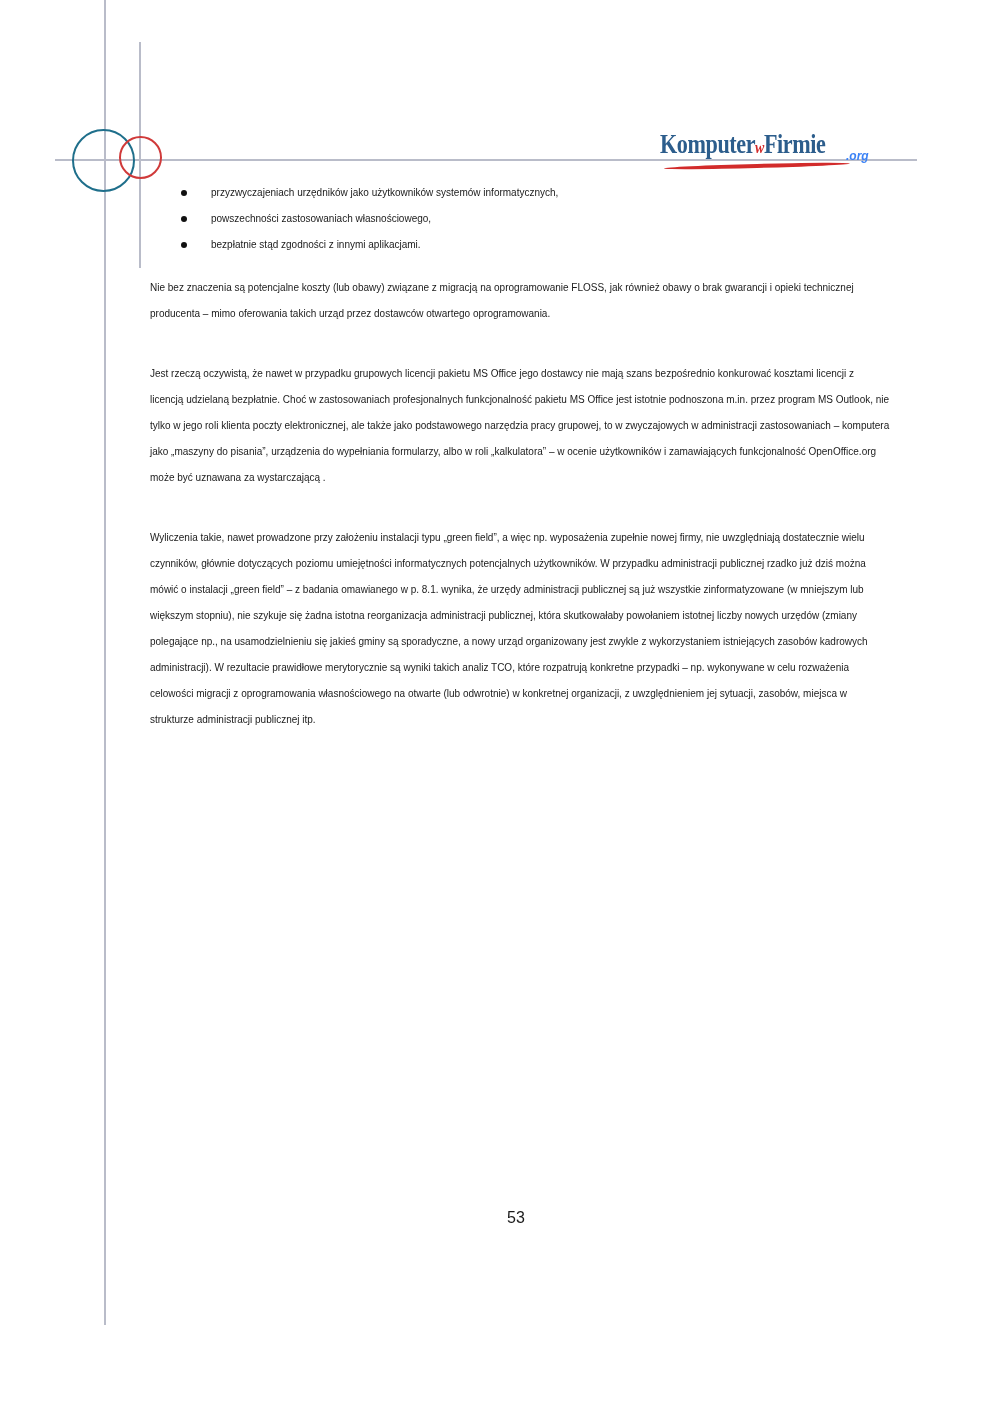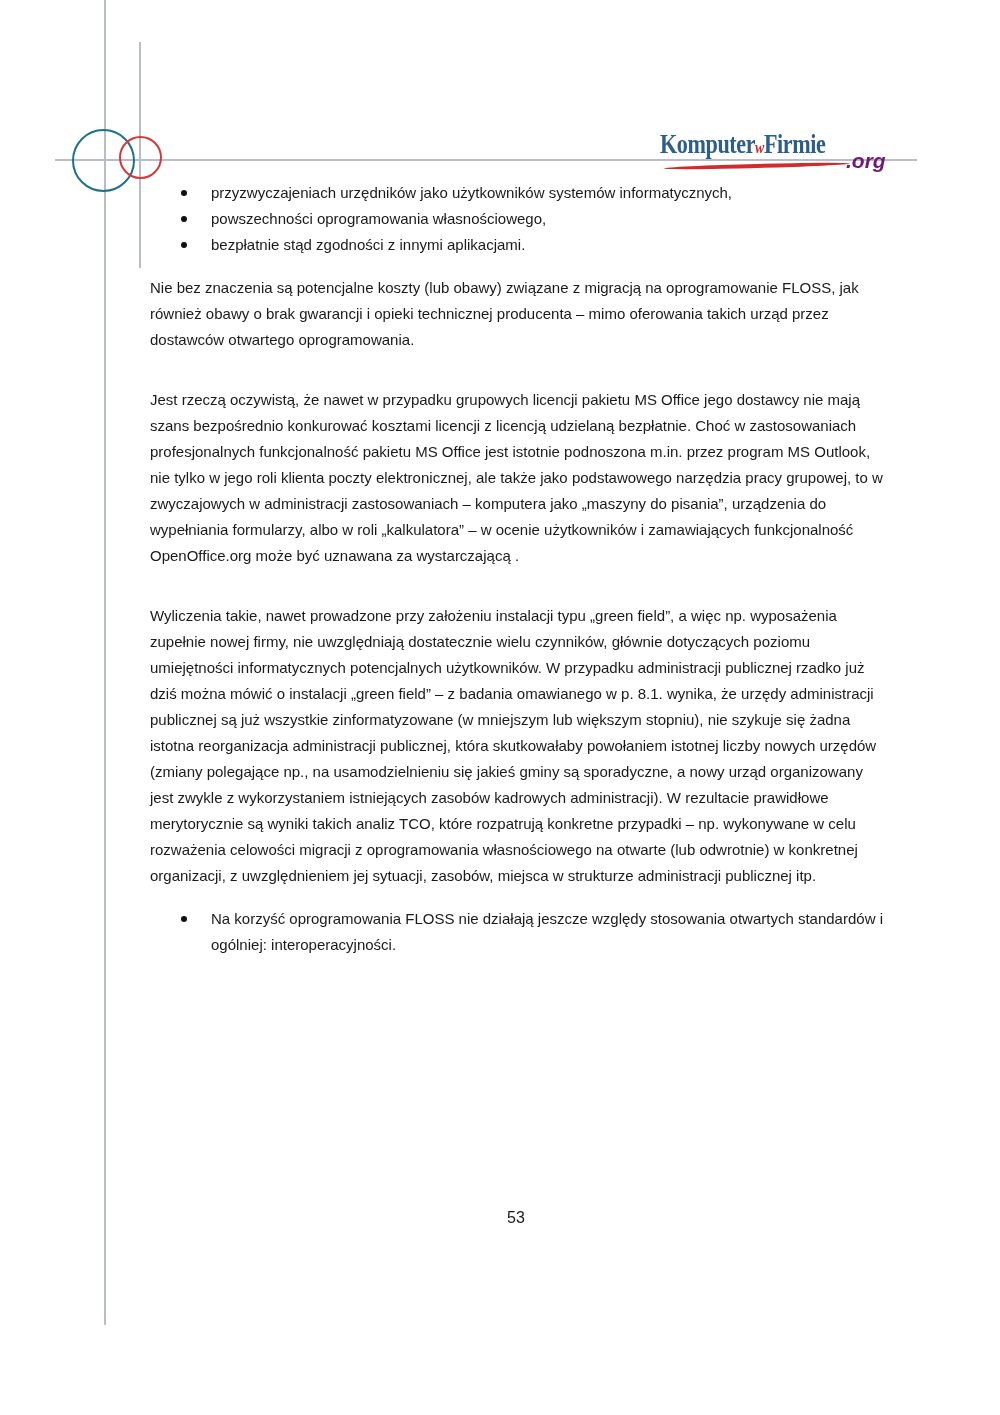--- a/index.html
+++ b/index.html
@@ -8,24 +8,24 @@
   .deco { position:absolute; background:#b9bcc9; }
   #vline1 { left:104px; top:0; width:2px; height:1325px; }
   #vline2 { left:139px; top:42px; width:2px; height:226px; }
   #hline { left:55px; top:159px; width:862px; height:2px; }
   .circle { position:absolute; border-radius:50%; background:transparent; box-sizing:border-box; }
   #circle-blue { left:72px; top:129px; width:63px; height:63px; border:2.5px solid #1f6f8b; }
   #circle-red { left:119px; top:136px; width:43px; height:43px; border:2.5px solid #d03a3a; background:rgba(255,255,255,0.0); }
   #logo { position:absolute; left:660px; top:129px; width:230px; height:50px; }
   #logo .brand { font-family:"Liberation Serif", "DejaVu Serif", serif; font-weight:bold; font-size:27px; color:#2c5d8c; letter-spacing:-0.5px; transform:scaleX(0.82); transform-origin:left top; display:inline-block; white-space:nowrap; }
   #logo .w { color:#d22b2b; font-style:italic; font-size:17px; }
-  #logo .org { position:absolute; left:186px; top:20px; color:#701a75; font-style:italic; font-weight:bold; font-size:21px; font-family:"Liberation Sans", sans-serif; }
+  #logo .org { position:absolute; left:186px; top:20px; color:#3b82f6; font-style:italic; font-weight:bold; font-size:12px; font-family:"Liberation Sans", sans-serif; }
   #logo .swoosh { position:absolute; left:4px; top:35px; width:186px; height:4px; background:#d22b2b; border-radius:50%; transform:rotate(-1.5deg); }
 
-  .content { position:absolute; left:150px; top:180px; width:740px; font-size:15px; line-height:26px; }
+  .content { position:absolute; left:150px; top:180px; width:740px; font-size:10px; line-height:26px; }
   .bullets { list-style:none; margin:0; padding:0; }
   .bullets li { position:relative; padding-left:61px; margin:0; }
   .bullets li .dot { position:absolute; left:31px; top:10px; width:6px; height:6px; border-radius:50%; background:#111; }
   p { margin:0; }
   .gap-md { height:17px; }
   .page-number { position:absolute; left:0; width:1032px; top:1209px; text-align:center; font-size:16px; }
 </style>
 </head>
 <body>
 
@@ -37,30 +37,27 @@
 
 <div id="logo">
   <span class="brand"><span>Komputer</span><span class="w">w</span><span>Firmie</span></span>
   <span class="org">.org</span>
   <span class="swoosh"></span>
 </div>
 
 <div class="content">
   <ul class="bullets">
     <li><span class="dot"></span><span>przyzwyczajeniach urzędników jako użytkowników systemów informatycznych,</span></li>
-    <li><span class="dot"></span><span>powszechności oprogramowania własnościowego,</span></li>
+    <li><span class="dot"></span><span>powszechności zastosowaniach własnościowego,</span></li>
     <li><span class="dot"></span><span>bezpłatnie stąd zgodności z innymi aplikacjami.</span></li>
   </ul>
   <div class="gap-md"></div>
   <p>Nie bez znaczenia są potencjalne koszty (lub obawy) związane z migracją na oprogramowanie FLOSS, jak również obawy o brak gwarancji i opieki technicznej producenta – mimo oferowania takich urząd przez dostawców otwartego oprogramowania.</p>
   <div class="gap-md"></div>
   <div class="gap-md"></div>
   <p>Jest rzeczą oczywistą, że nawet w przypadku grupowych licencji pakietu MS Office jego dostawcy nie mają szans bezpośrednio konkurować kosztami licencji z licencją udzielaną bezpłatnie. Choć w zastosowaniach profesjonalnych funkcjonalność pakietu MS Office jest istotnie podnoszona m.in. przez program MS Outlook, nie tylko w jego roli klienta poczty elektronicznej, ale także jako podstawowego narzędzia pracy grupowej, to w zwyczajowych w administracji zastosowaniach – komputera jako „maszyny do pisania”, urządzenia do wypełniania formularzy, albo w roli „kalkulatora” – w ocenie użytkowników i zamawiających funkcjonalność OpenOffice.org może być uznawana za wystarczającą .</p>
   <div class="gap-md"></div>
   <div class="gap-md"></div>
   <p>Wyliczenia takie, nawet prowadzone przy założeniu instalacji typu „green field”, a więc np. wyposażenia zupełnie nowej firmy, nie uwzględniają dostatecznie wielu czynników, głównie dotyczących poziomu umiejętności informatycznych potencjalnych użytkowników. W przypadku administracji publicznej rzadko już dziś można mówić o instalacji „green field” – z badania omawianego w p. 8.1. wynika, że urzędy administracji publicznej są już wszystkie zinformatyzowane (w mniejszym lub większym stopniu), nie szykuje się żadna istotna reorganizacja administracji publicznej, która skutkowałaby powołaniem istotnej liczby nowych urzędów (zmiany polegające np., na usamodzielnieniu się jakieś gminy są sporadyczne, a nowy urząd organizowany jest zwykle z wykorzystaniem istniejących zasobów kadrowych administracji). W rezultacie prawidłowe merytorycznie są wyniki takich analiz TCO, które rozpatrują konkretne przypadki – np. wykonywane w celu rozważenia celowości migracji z oprogramowania własnościowego na otwarte (lub odwrotnie) w konkretnej organizacji, z uwzględnieniem jej sytuacji, zasobów, miejsca w strukturze administracji publicznej itp.</p>
   <div class="gap-md"></div>
-  <ul class="bullets">
-    <li><span class="dot"></span><span>Na korzyść oprogramowania FLOSS nie działają jeszcze względy stosowania otwartych standardów i ogólniej: interoperacyjności.</span></li>
-  </ul>
 </div>
 
 <div class="page-number">53</div>
 
 </body></html>

